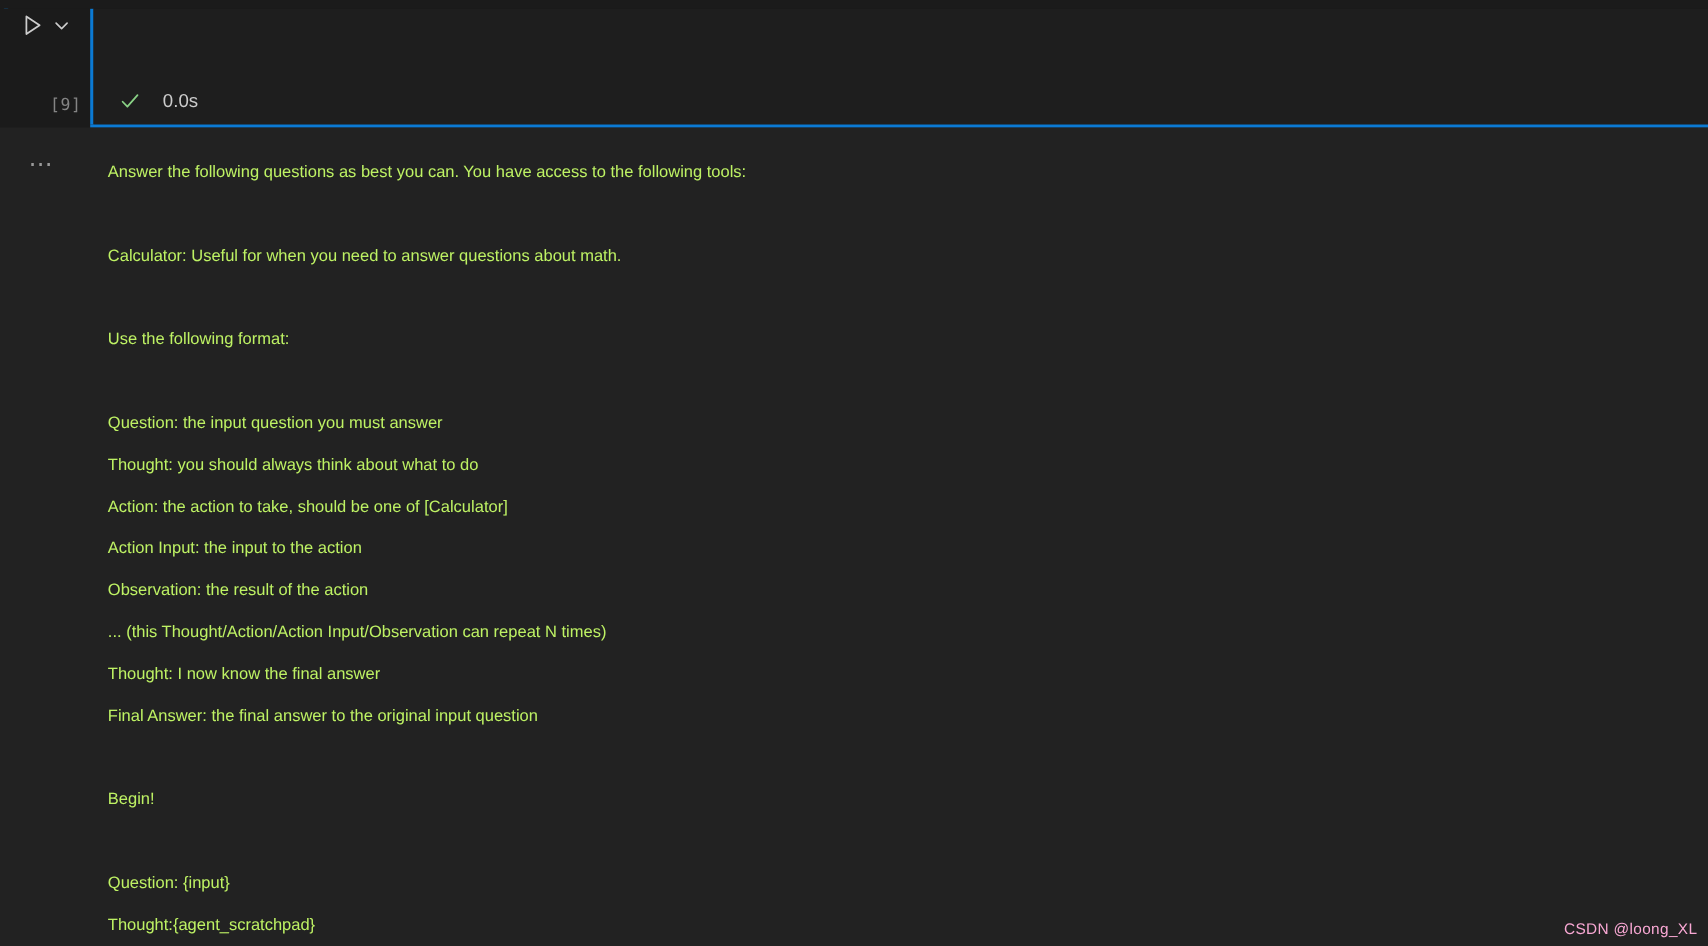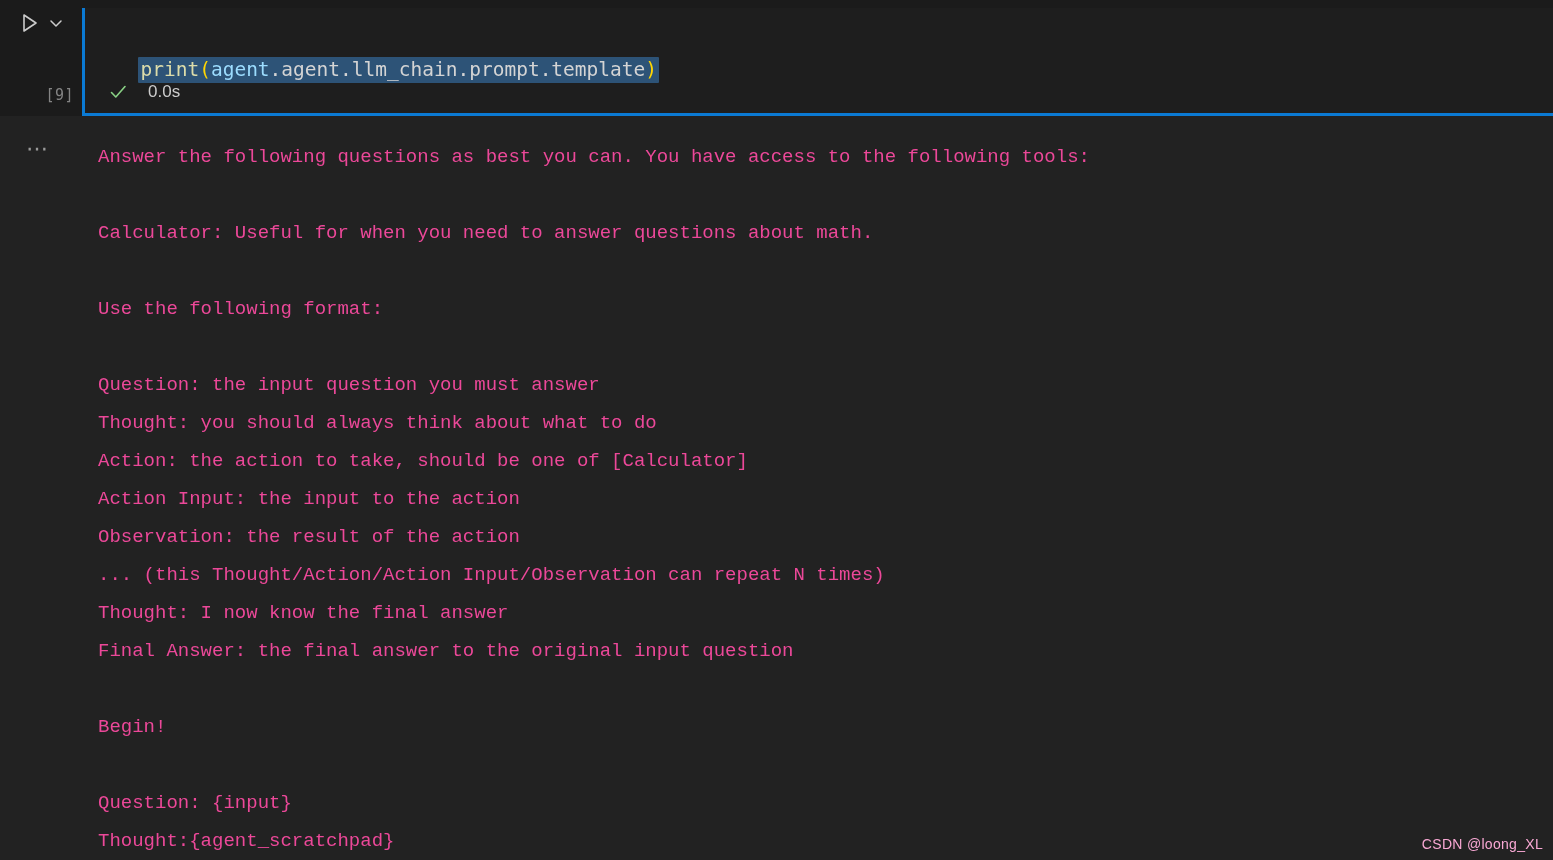--- a/index.html
+++ b/index.html
@@ -142,23 +142,23 @@
     left: 18px; top: 22px;
     color: #9a9a9a;
     font-size: 22px;
     line-height: 1;
     letter-spacing: 3px;
     font-family: "Liberation Sans", sans-serif;
   }
   #output-text {
     position: absolute;
     left: 98px; top: 22px;
-    color: #ec4899;
-    font-family: Liberation Mono, monospace;
-    font-size: 19px;
+    color: #bef264;
+    font-family: Liberation Sans, sans-serif;
+    font-size: 15px;
     line-height: 38px;
     white-space: pre;
     margin: 0;
   }
 
   
   #watermark {
     position: absolute;
     right: 10px; bottom: 8px;
     color: #f9a8d4;
@@ -192,23 +192,20 @@
         </span>
         <span class="gutter-icon">
           <svg width="16" height="16" viewBox="0 0 16 16" aria-hidden="true">
             <path d="M3 6 L8 11 L13 6" fill="none" stroke="#cccccc" stroke-width="1.5" stroke-linecap="round" stroke-linejoin="round"></path>
           </svg>
         </span>
       </div>
       <div id="exec-count">[9]</div>
     </div>
 
-    <div id="code-line">
-      <span id="code-selection"><span class="tok-fn">print</span><span class="tok-paren">(</span><span class="tok-var">agent</span><span class="tok-plain">.agent.llm_chain.prompt.template</span><span class="tok-paren">)</span></span>
-    </div>
 
     <div id="status-row">
       <span>
         <svg width="20" height="20" viewBox="0 0 20 20" aria-hidden="true">
           <path d="M3.5 10.5 L7.8 15 L17 4.5" fill="none" stroke="#89d185" stroke-width="1.6" stroke-linecap="round" stroke-linejoin="round"></path>
         </svg>
       </span>
       <span id="status-time">0.0s</span>
     </div>
   </div>

